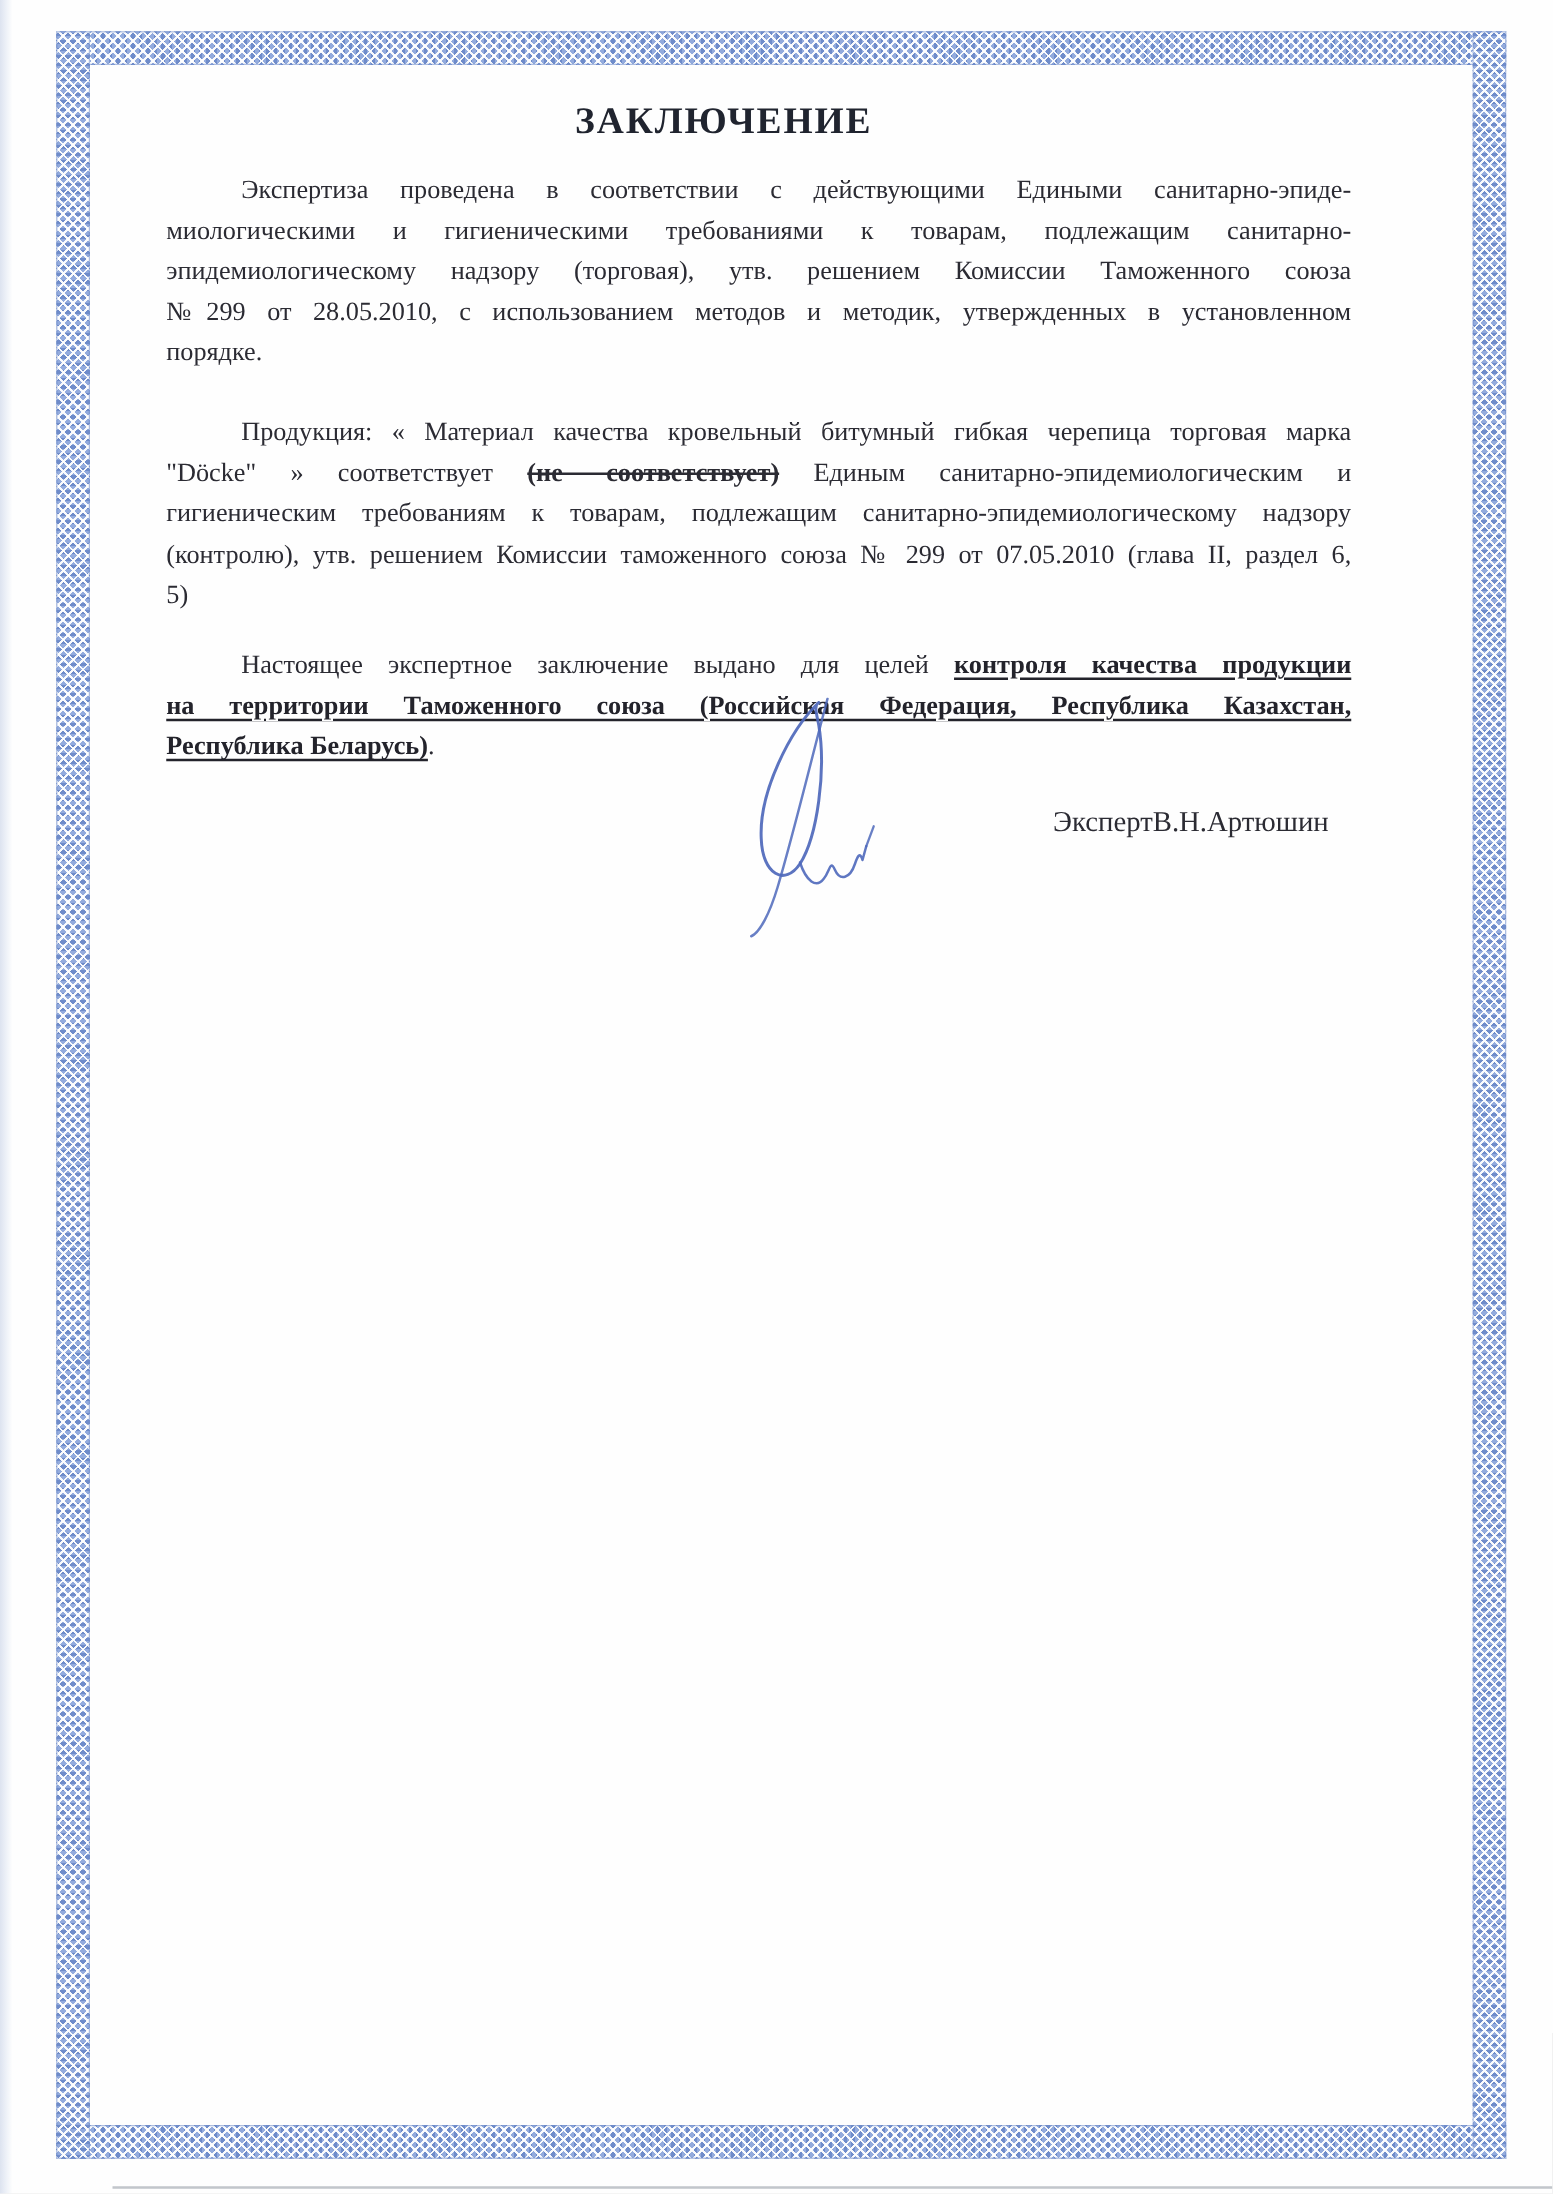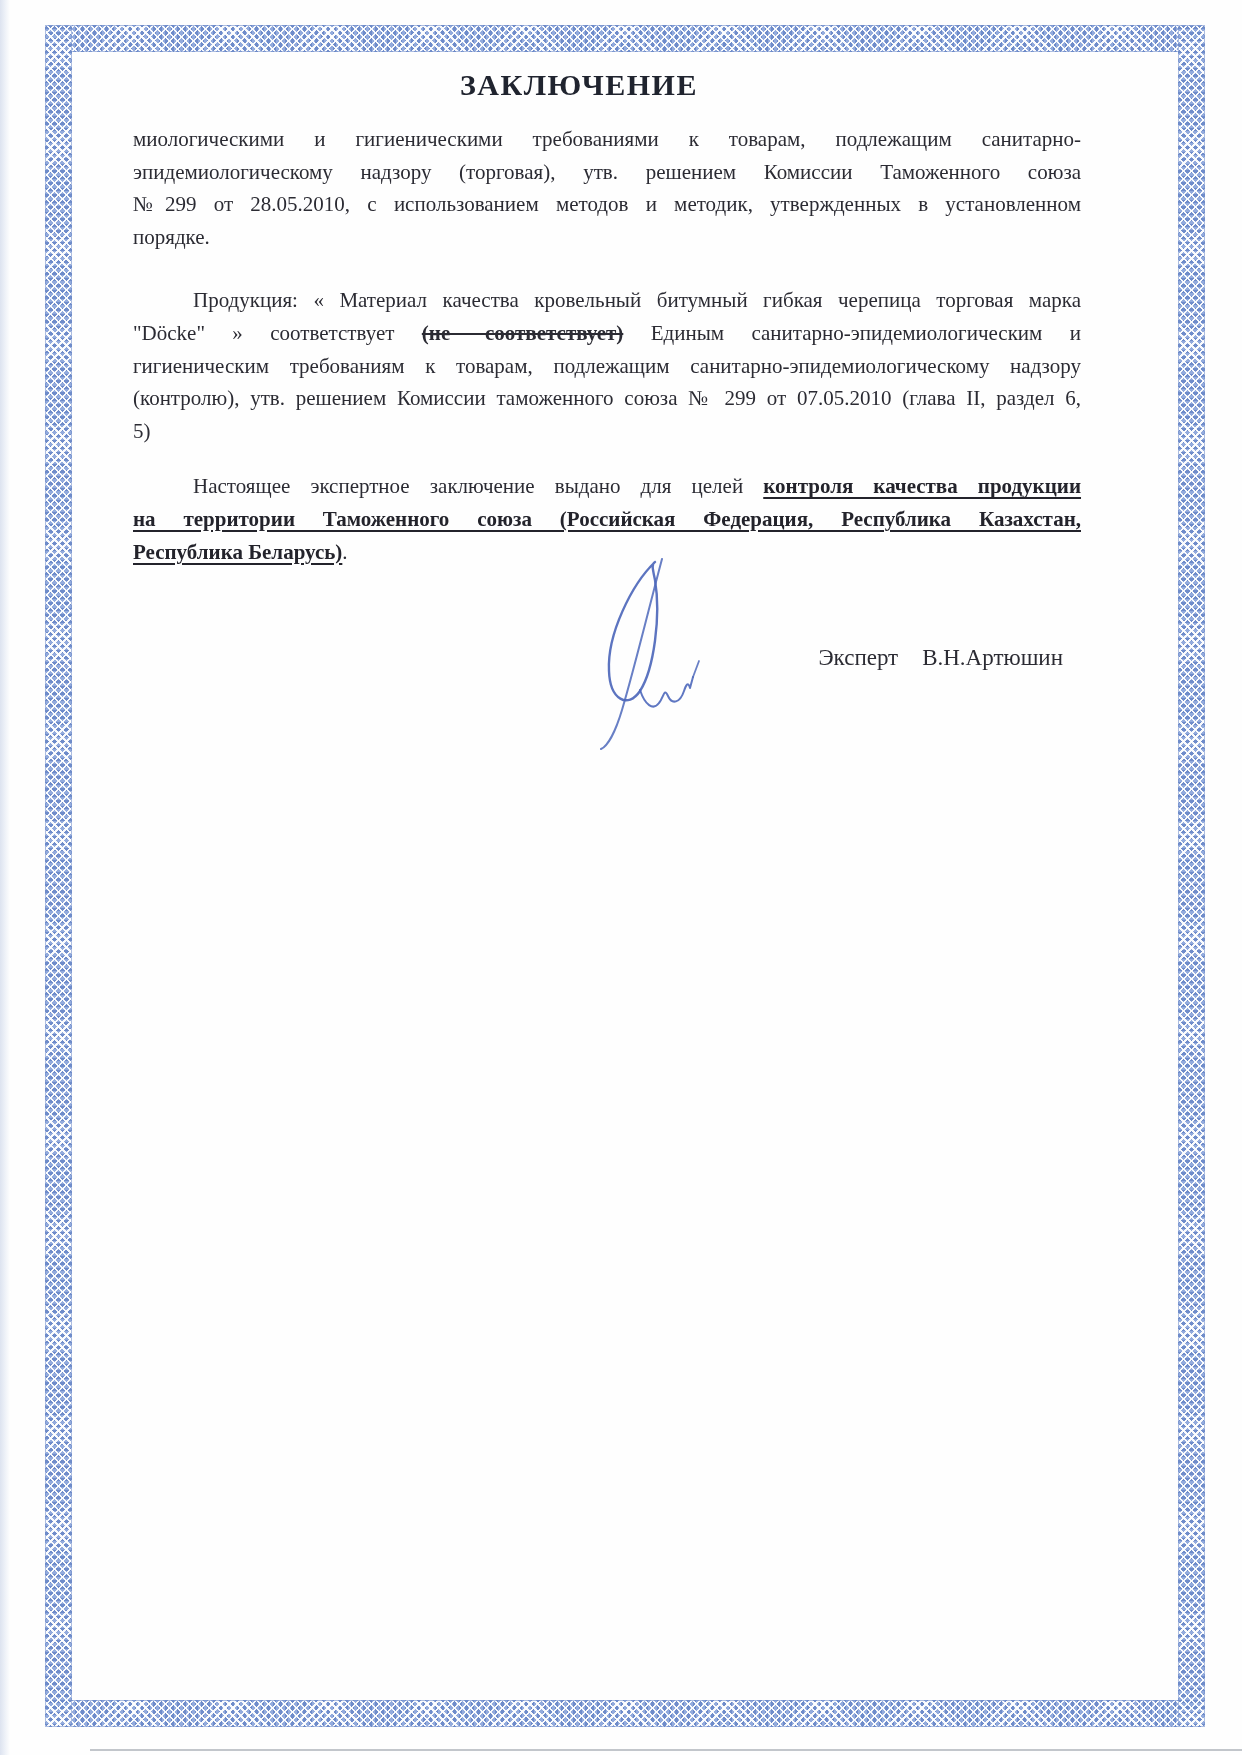--- a/index.html
+++ b/index.html
@@ -41,21 +41,21 @@
   .b-bottom{left:45px; right:37px; bottom:28px;height:27px;}
   .b-left  {left:45px; top:25px;   bottom:28px;width:27px;}
   .b-right {right:37px;top:25px;   bottom:28px;width:27px;}
 
   
   .content{
     position:absolute;
     left:133px;top:52px;width:948px;
   }
   .doc-title{
-    margin-top:16px;
+    margin-top:28px;
     width:100%;
     text-align:center;
     transform:translateX(-28px);
     font-size:30px;
     font-weight:bold;
     letter-spacing:1.5px;
     color:#20242f;
   }
   .para{font-size:21px;line-height:32.6px;}
   .jline{text-align:justify;text-align-last:justify;}
@@ -77,21 +77,21 @@
     text-decoration-thickness:2px;
     text-underline-offset:4px;
     color:#23232b;
   }
   .sign-row{
     position:absolute;
     left:133px;top:645px;width:948px;
     font-size:23px;
     display:flex;justify-content:flex-end;align-items:flex-start;
   }
-  .expert-name{padding-right:18px;margin-left:24px;}
+  .expert-name{padding-right:18px;}
   .signature{
     position:absolute;
     left:578px;top:558px;width:135px;height:195px;
   }
   .signature svg{width:100%;height:100%;display:block;}
 </style>
 </head>
 <body>
 
 <div class="page">
@@ -102,20 +102,21 @@
   <div class="bstrip b-top"></div>
   <div class="bstrip b-bottom"></div>
   <div class="bstrip vert b-left"></div>
   <div class="bstrip vert b-right"></div>
 
   <div class="content">
 
     <div class="doc-title">ЗАКЛЮЧЕНИЕ</div>
 
     <div class="para p1">
+      <div class="jline indent">Экспертиза проведена в соответствии с действующими  Едиными санитарно-эпиде-</div>
       <div class="jline">миологическими и гигиеническими требованиями к товарам, подлежащим санитарно-</div>
       <div class="jline">эпидемиологическому надзору (торговая), утв. решением Комиссии Таможенного союза</div>
       <div class="jline">№299 от 28.05.2010, с использованием методов и методик, утвержденных  в установленном</div>
       <div class="lline">порядке.</div>
     </div>
 
     <div class="para p2">
       <div class="jline indent">Продукция:   « Материал качества кровельный битумный гибкая черепица  торговая марка</div>
       <div class="jline"><span>"Döcke"  »  </span><span class="b">соответствует</span><span>  </span><span class="strike">(не  соответствует)</span><span> Единым  санитарно-эпидемиологическим  и</span></div>
       <div class="jline">гигиеническим требованиям к товарам, подлежащим санитарно-эпидемиологическому надзору</div>

